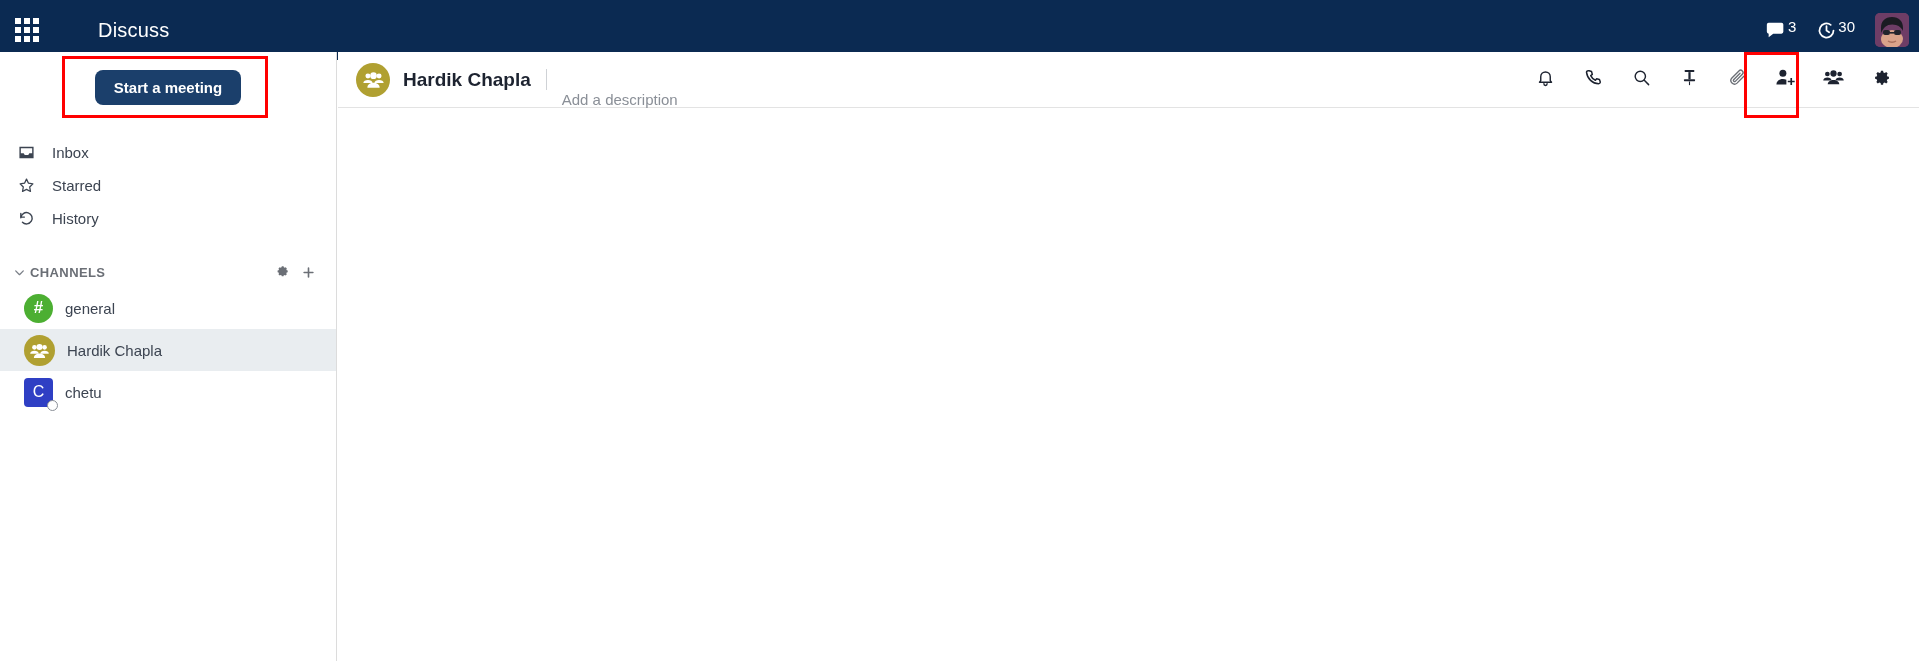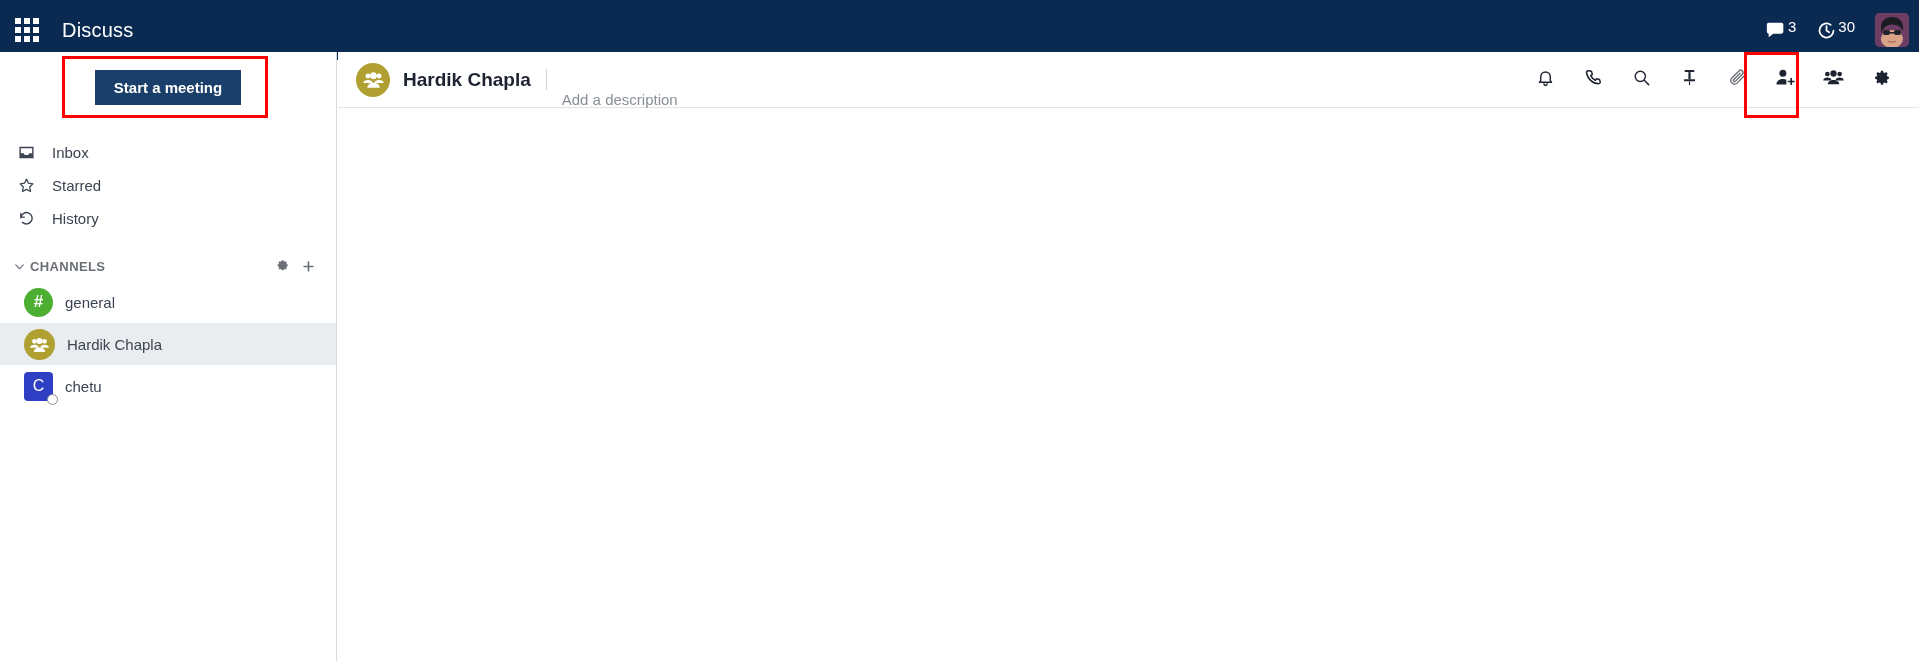--- a/index.html
+++ b/index.html
@@ -14,20 +14,21 @@
 
   
   .navbar {
     position: absolute;
     top: 0; left: 0;
     width: 1919px;
     height: 60px;
     background: #0b2a52;
     display: flex;
     align-items: center;
+    gap: 36px;
   }
   .apps-grid {
     margin-left: 14px;
     width: 26px; height: 26px;
     display: grid;
     grid-template-columns: repeat(3, 6px);
     grid-template-rows: repeat(3, 6px);
     gap: 3px;
     align-content: center;
     justify-content: center;
@@ -88,21 +89,21 @@
     height: 70px;
     display: flex;
     align-items: center;
     justify-content: center;
     position: relative;
   }
   .btn-start-meeting {
     background: #1b3f6b;
     color: #ffffff;
     border: none;
-    border-radius: 0;
+    border-radius: 8px;
     font-family: "Liberation Sans", sans-serif;
     font-size: 15px;
     font-weight: bold;
     padding: 9px 19px;
     cursor: pointer;
   }
   .hl-box {
     position: absolute;
     border: 3px solid #ff0000;
     pointer-events: none;
@@ -127,21 +128,21 @@
     justify-content: flex-start;
     color: #3c4451;
     margin-right: 12px;
   }
 
   .section-head {
     height: 30px;
     display: flex;
     align-items: center;
     padding: 0 20px 0 8px;
-    margin-top: 16px;
+    margin-top: 22px;
     color: #6b6f76;
     font-size: 13px;
     font-weight: bold;
     letter-spacing: .4px;
     cursor: pointer;
     user-select: none;
   }
   .section-head .caret {
     width: 22px;
     display: flex;

